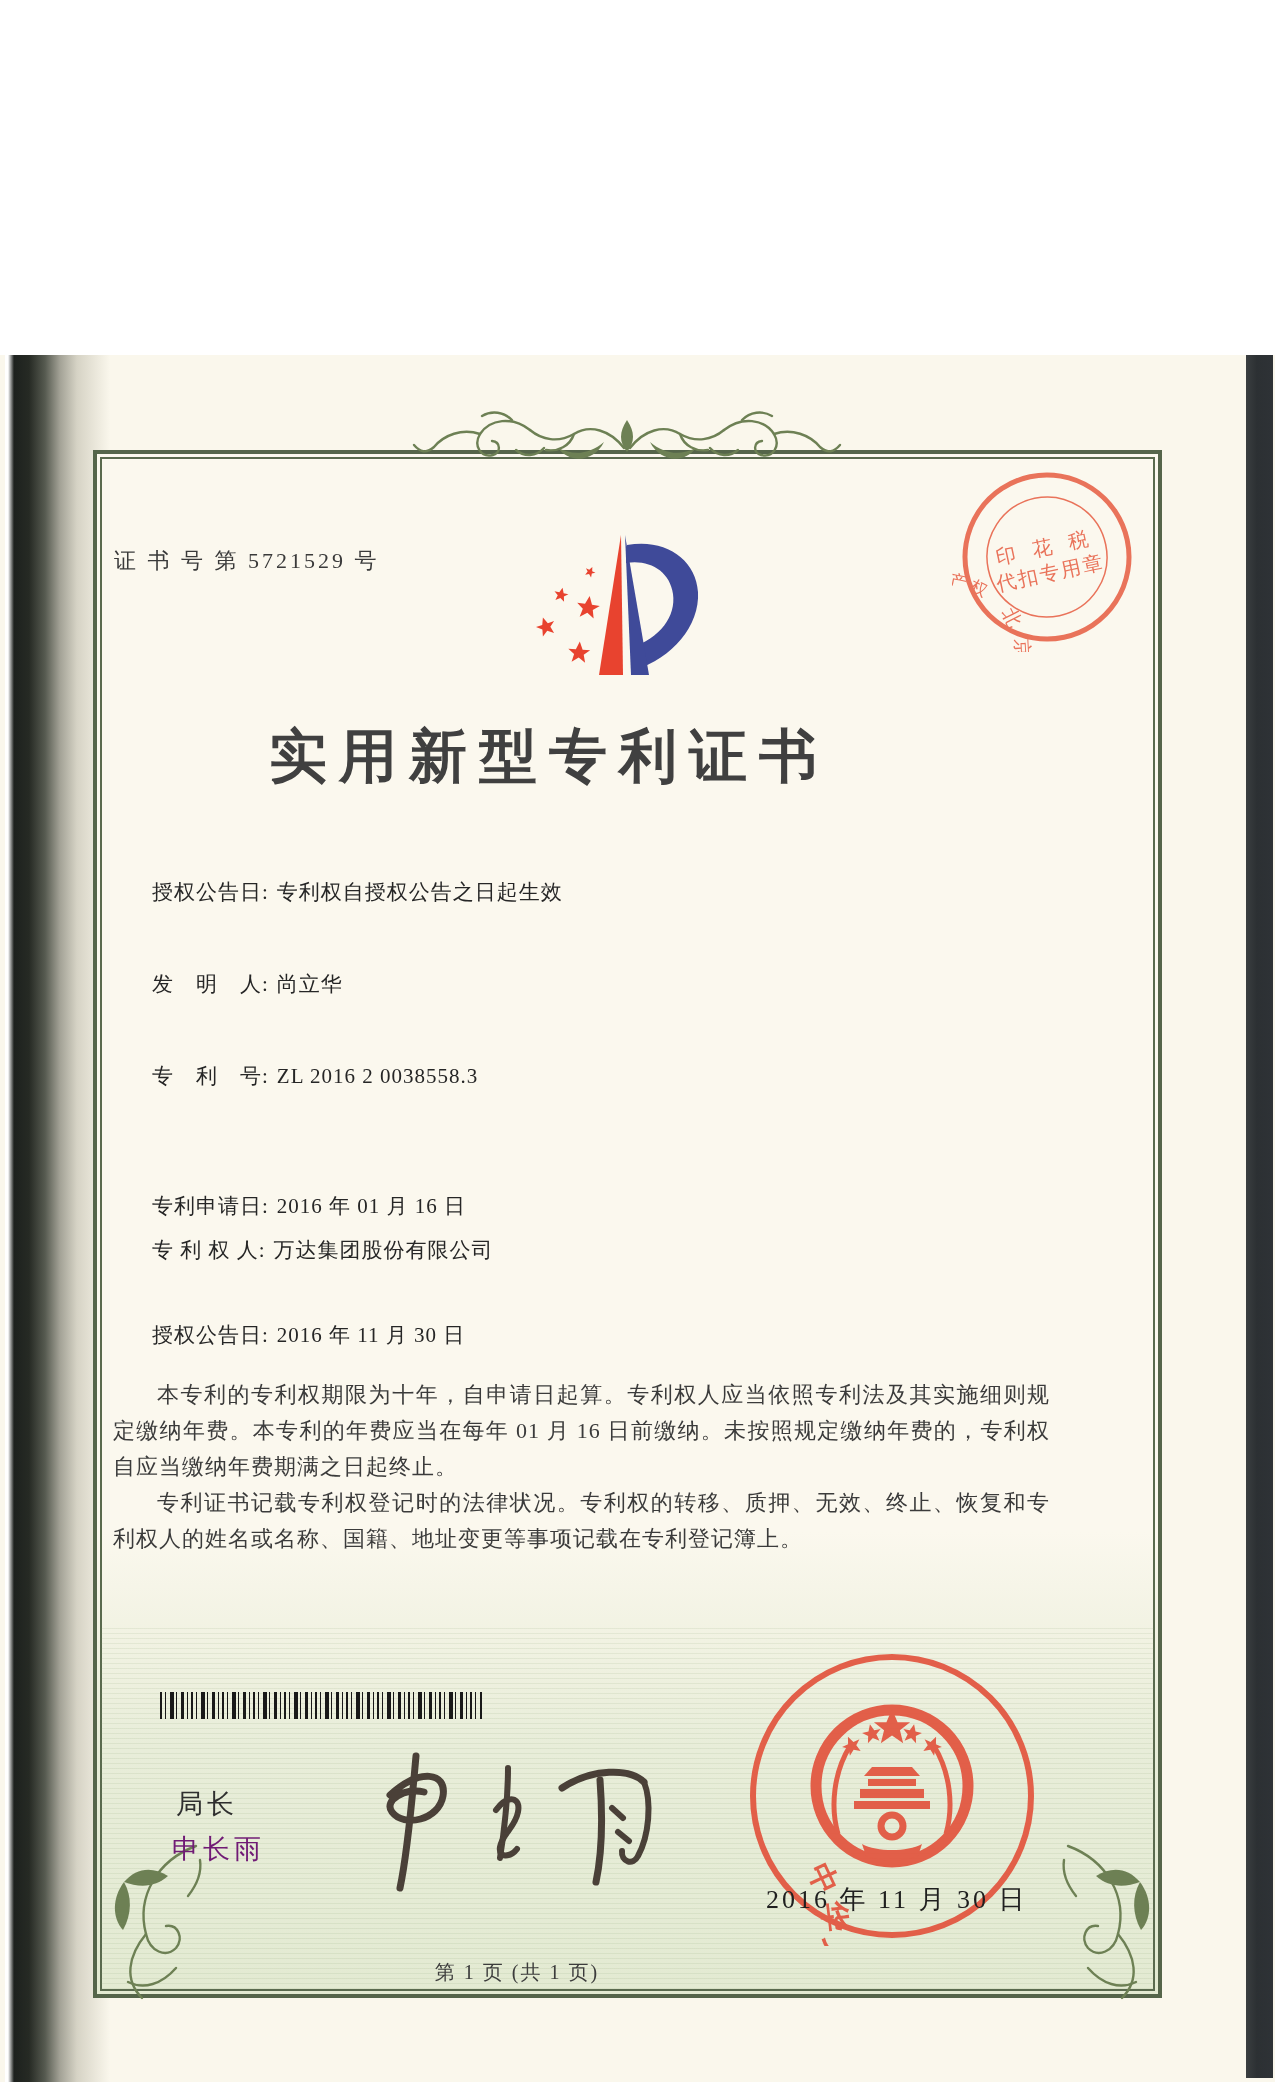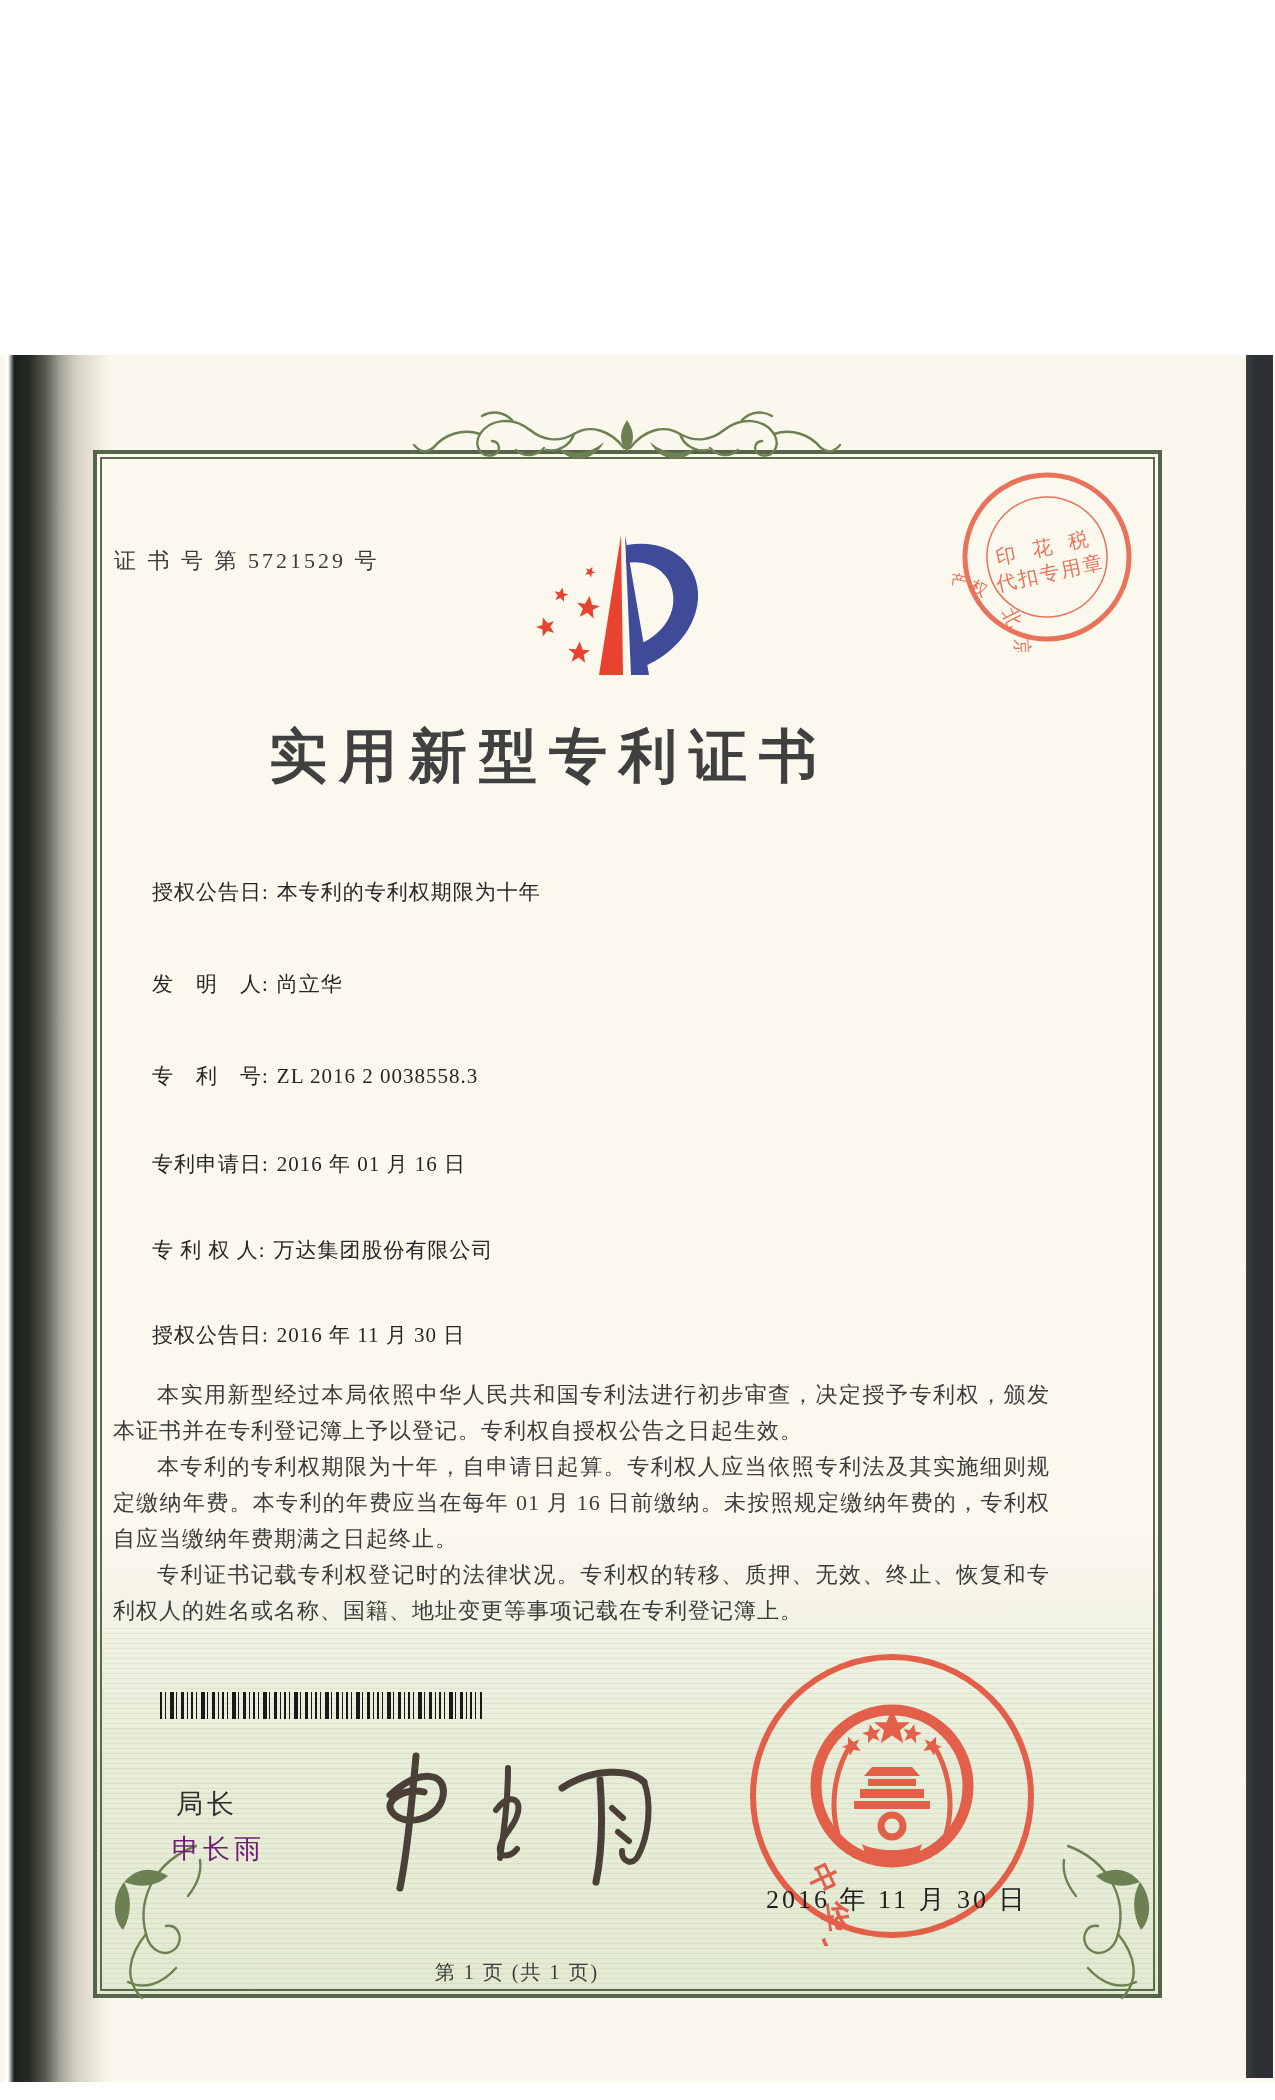--- a/index.html
+++ b/index.html
@@ -18,21 +18,21 @@
     background:linear-gradient(180deg,#fbf8ee 0%,#fbf8ee 70%,#f1f2e2 77%,#e8edd9 84%,#e3ead2 100%);}
   .frame-inner{position:absolute;left:3px;top:3px;right:3px;bottom:3px;border:2px solid #5a6a4e;}
   .guilloche{position:absolute;left:101px;top:1628px;width:1053px;height:362px;opacity:.55;
     background:repeating-linear-gradient(180deg,rgba(122,150,100,.22) 0 1px,rgba(122,150,100,0) 1px 5px);}
   
   .certno{position:absolute;left:114px;top:546px;font-size:22px;letter-spacing:3px;color:#3a3a3a;}
   .title{position:absolute;left:93px;top:718px;width:912px;text-align:center;font-size:58px;
          font-weight:bold;letter-spacing:12px;color:#404040;}
   .field{position:absolute;left:152px;font-size:21px;color:#262626;letter-spacing:1px;white-space:nowrap;}
   .field .val{margin-left:8px;}
-  .f-name{top:878px}.f-inv{top:970px}.f-pno{top:1062px}.f-fil{top:1150px}.f-pat{top:1236px}.f-grant{top:1321px}
+  .f-name{top:878px}.f-inv{top:970px}.f-pno{top:1062px}.f-fil{top:1192px}.f-pat{top:1236px}.f-grant{top:1321px}
   .body-text{position:absolute;left:113px;top:1377px;width:937px;font-size:22px;line-height:36px;
              letter-spacing:1px;color:#3b3b3b;text-align:justify;}
   .body-text p{margin:0;text-indent:2em;}
   .barcode{position:absolute;left:160px;top:1692px;width:322px;height:27px;
     background:repeating-linear-gradient(90deg,
       #191919 0 2px,rgba(0,0,0,0) 2px 5px,
       #191919 5px 6px,rgba(0,0,0,0) 6px 10px,
       #191919 10px 14px,rgba(0,0,0,0) 14px 16px,
       #191919 16px 17px,rgba(0,0,0,0) 17px 21px,
       #191919 21px 24px,rgba(0,0,0,0) 24px 27px,
@@ -125,40 +125,39 @@
         <textPath href="#taxRing" startOffset="316">国家知识产权局</textPath>
       </text>
       <text x="95" y="92" text-anchor="middle" font-size="20" letter-spacing="6" fill="#e8684e" font-family="Liberation Serif,serif">印 花 税</text>
       <text x="95" y="118" text-anchor="middle" font-size="20" letter-spacing="2" fill="#e8684e" font-family="Liberation Serif,serif">代扣专用章</text>
     </g>
   </svg>
 
   <div class="title">实用新型专利证书</div>
 
   <div class="field f-name">
-    <span>授权公告日:</span><span class="val">本专利的专利权期限为十年</span>
+    <span>授权公告日:</span><span class="val">专利权自授权公告之日起生效</span>
   </div>
   <div class="field f-inv">
     <span>发　明　人:</span><span class="val">尚立华</span>
   </div>
   <div class="field f-pno">
     <span>专　利　号:</span><span class="val">ZL 2016 2 0038558.3</span>
   </div>
   <div class="field f-fil">
     <span>专利申请日:</span><span class="val">2016 年 01 月 16 日</span>
   </div>
   <div class="field f-pat">
     <span>专 利 权 人:</span><span class="val">万达集团股份有限公司</span>
   </div>
   <div class="field f-grant">
     <span>授权公告日:</span><span class="val">2016 年 11 月 30 日</span>
   </div>
 
   <div class="body-text">
-    <p>本实用新型经过本局依照中华人民共和国专利法进行初步审查，决定授予专利权，颁发本证书并在专利登记簿上予以登记。专利权自授权公告之日起生效。</p>
     <p>本专利的专利权期限为十年，自申请日起算。专利权人应当依照专利法及其实施细则规定缴纳年费。本专利的年费应当在每年 01 月 16 日前缴纳。未按照规定缴纳年费的，专利权自应当缴纳年费期满之日起终止。</p>
     <p>专利证书记载专利权登记时的法律状况。专利权的转移、质押、无效、终止、恢复和专利权人的姓名或名称、国籍、地址变更等事项记载在专利登记簿上。</p>
   </div>
 
   <div class="barcode"></div>
 
   <div class="signer-role">局长</div>
   <div class="signer-name">申长雨</div>
 
   <svg class="svg-abs" style="left:350px;top:1740px;" width="310" height="155" viewBox="0 0 310 155">

